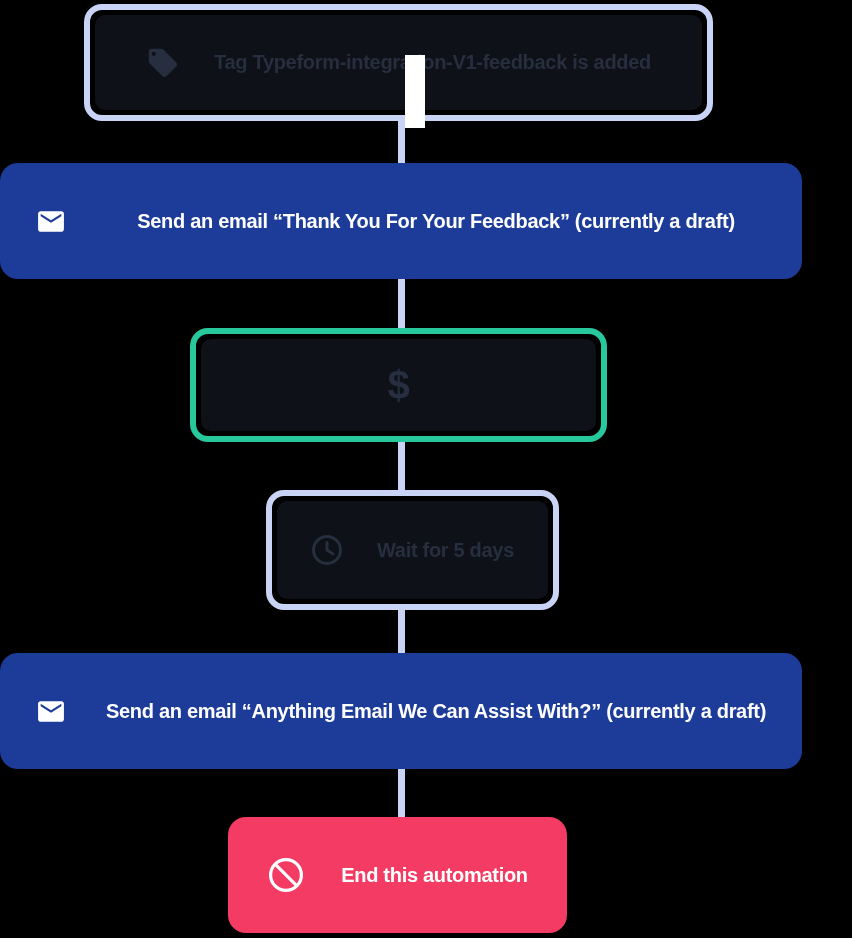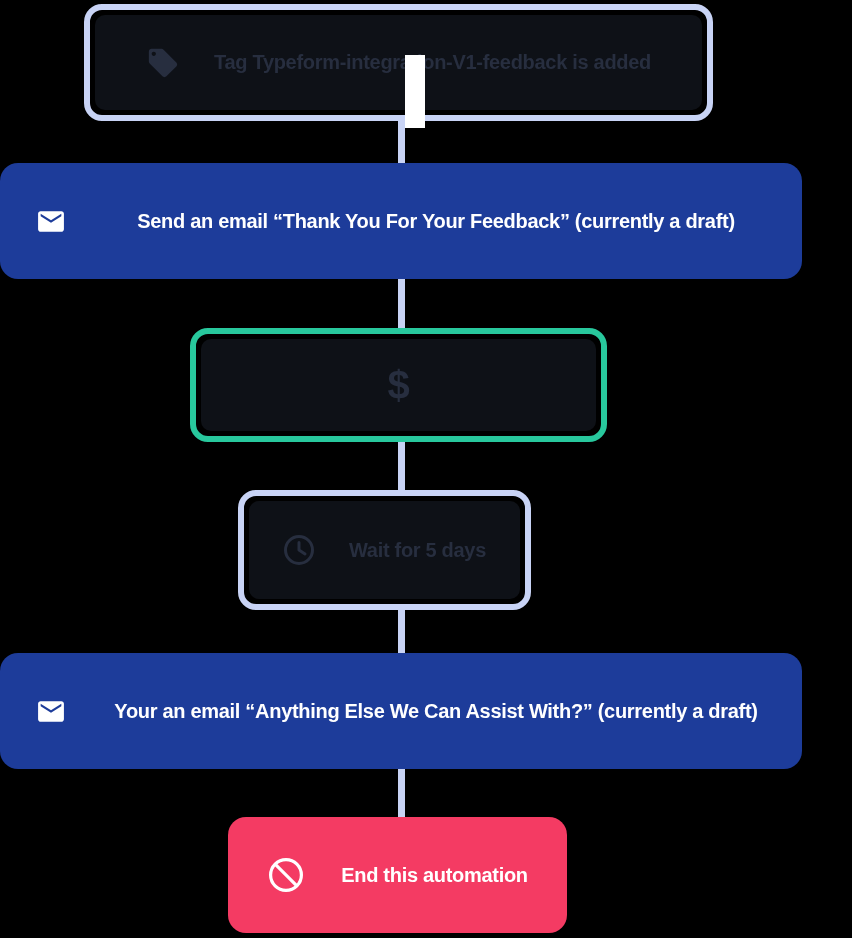--- a/index.html
+++ b/index.html
@@ -31,21 +31,21 @@
   .filled.blue .label{flex:1;text-align:center;}
   .label{
     font-size:20px;font-weight:700;letter-spacing:-0.3px;white-space:nowrap;
   }
   .icon{display:flex;align-items:center;justify-content:center;}
   .dollar{font-size:40px;font-weight:700;line-height:1;}
   
   #node-trigger{left:84px;top:4px;width:629px;height:117px;}
   #node-email1{left:0;top:163px;width:802px;height:116px;}
   #node-task{left:190px;top:328px;width:417px;height:114px;}
-  #node-wait{left:238px;top:490px;width:293px;height:120px;}
+  #node-wait{left:266px;top:490px;width:293px;height:120px;}
   #node-email2{left:0;top:653px;width:802px;height:116px;}
   #node-end{left:228px;top:817px;width:339px;height:116px;}
   
   #conn-a{top:121px;height:42px;}
   #conn-b{top:279px;height:49px;}
   #conn-c{top:442px;height:48px;}
   #conn-d{top:610px;height:43px;}
   #conn-e{top:769px;height:48px;}
   
   #cursor-bar{
@@ -99,21 +99,21 @@
     <span class="label">Wait for 5 days</span>
   </div>
 </div>
 
 <div class="node filled blue" id="node-email2">
   <span class="icon">
     <svg width="38" height="31" viewBox="0 0 24 24">
         <path fill="#ffffff" d="M20 4H4c-1.1 0-2 .9-2 2v12c0 1.1.9 2 2 2h16c1.1 0 2-.9 2-2V6c0-1.1-.9-2-2-2zm0 4l-8 5-8-5V6l8 5 8-5v2z"></path>
       </svg>
   </span>
-  <span class="label">Your an email “Anything Else We Can Assist With?” (currently a draft)</span>
+  <span class="label">Send an email “Anything Email We Can Assist With?” (currently a draft)</span>
 </div>
 
 <div class="node filled pink" id="node-end">
   <span class="icon">
     <svg width="38" height="38" viewBox="0 0 38 38" fill="none" stroke="#ffffff" stroke-width="3.2">
         <circle cx="19" cy="19" r="15.4"></circle>
         <line x1="8.4" y1="8.4" x2="29.6" y2="29.6"></line>
       </svg>
   </span>
   <span class="label">End this automation</span>

